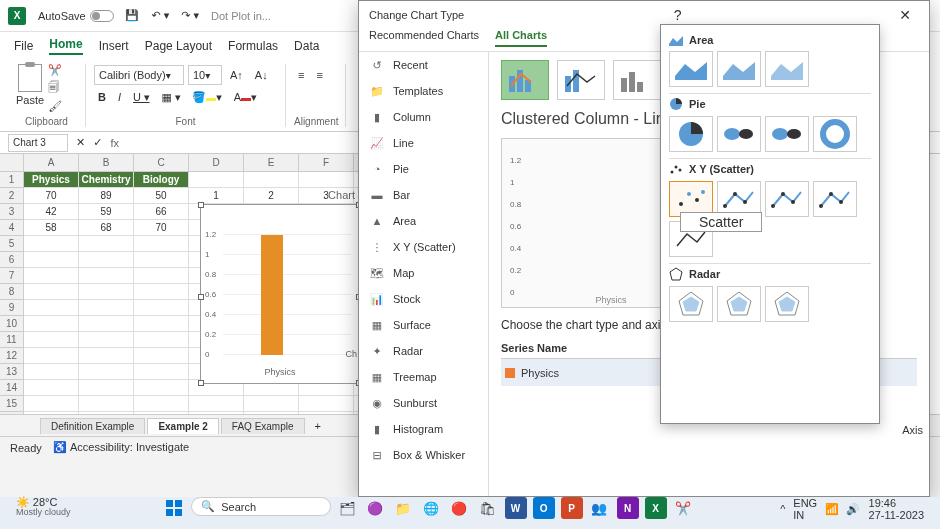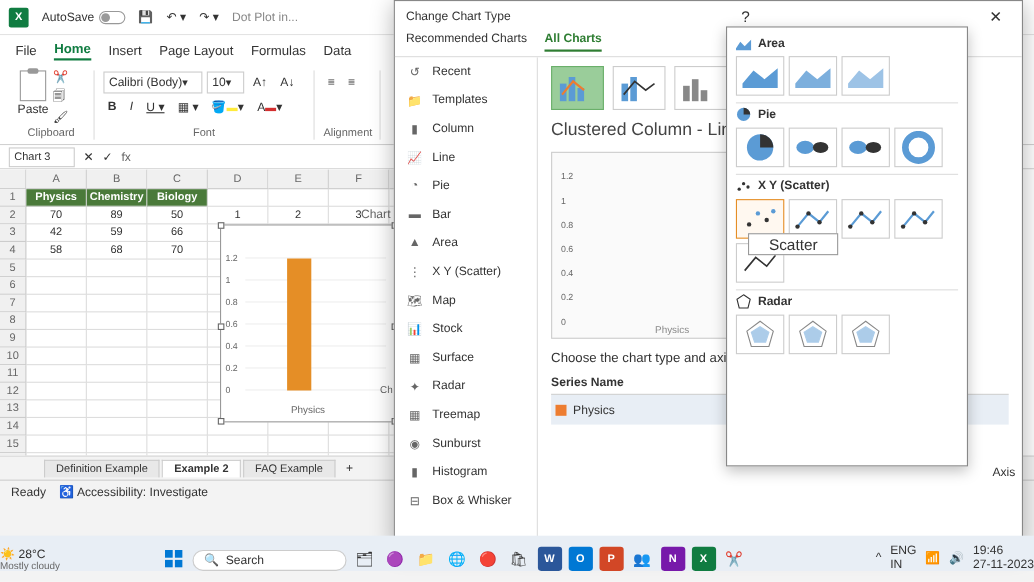--- a/index.html
+++ b/index.html
@@ -71,21 +71,21 @@
 
 .flyout{position:absolute;left:660px;top:24px;width:220px;height:400px;background:#fff;border:1px solid #888;box-shadow:0 4px 12px rgba(0,0,0,.25);padding:6px 8px;overflow:auto}
 .fsec{margin-bottom:4px}
 .fsec-h{display:flex;align-items:center;gap:6px;font-size:12px;font-weight:600;padding:3px 0;border-top:1px solid #ddd}
 .fsec:first-child .fsec-h{border-top:none}
 .fgrid{display:flex;flex-wrap:wrap;gap:4px;padding:2px 0}
 .fthumb{width:44px;height:36px;border:1px solid #ccc;display:flex;align-items:center;justify-content:center;position:relative}
 .fthumb.hov{border:1px solid #e58e26;background:#fff8f0}
 .tip{position:absolute;top:30px;left:10px;background:#fff;border:1px solid #999;padding:1px 18px;font-size:14px;white-space:nowrap;z-index:5}
 
-.taskbar{position:absolute;bottom:10px;left:0;right:0;height:32px;background:#e8eef5;display:flex;align-items:flex-end;padding:0 0;gap:6px}
+.taskbar{position:absolute;bottom:0;left:0;right:0;height:32px;background:#e8eef5;display:flex;align-items:flex-start;padding:0 16px;gap:6px}
 .tico{width:22px;height:22px;border-radius:3px;display:flex;align-items:center;justify-content:center;font-size:13px}
 .search{display:flex;align-items:center;gap:6px;background:#fff;border:1px solid #ccc;border-radius:12px;padding:2px 10px;width:140px}
 .tray{margin-left:auto;display:flex;align-items:center;gap:8px;font-size:10px;color:#444}
 
 svg{display:block}
 </style>
 </head>
 <body>
 
 <div class="titlebar">

